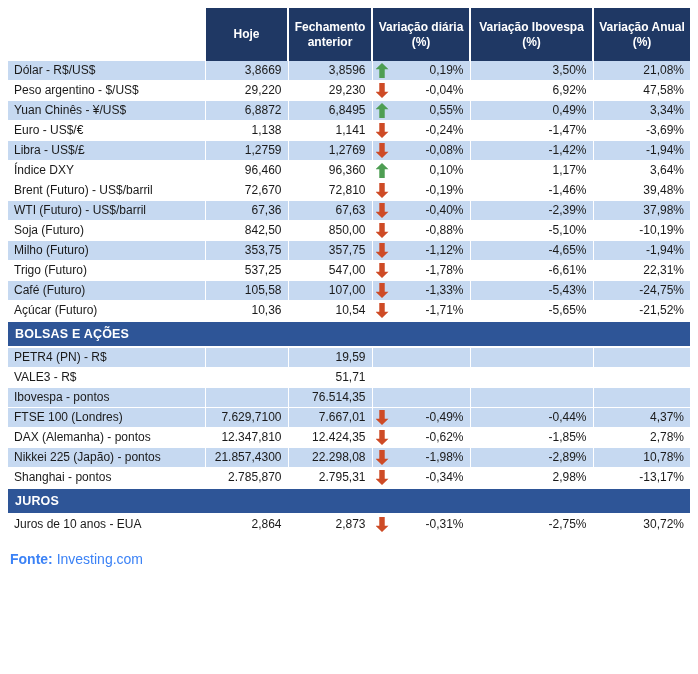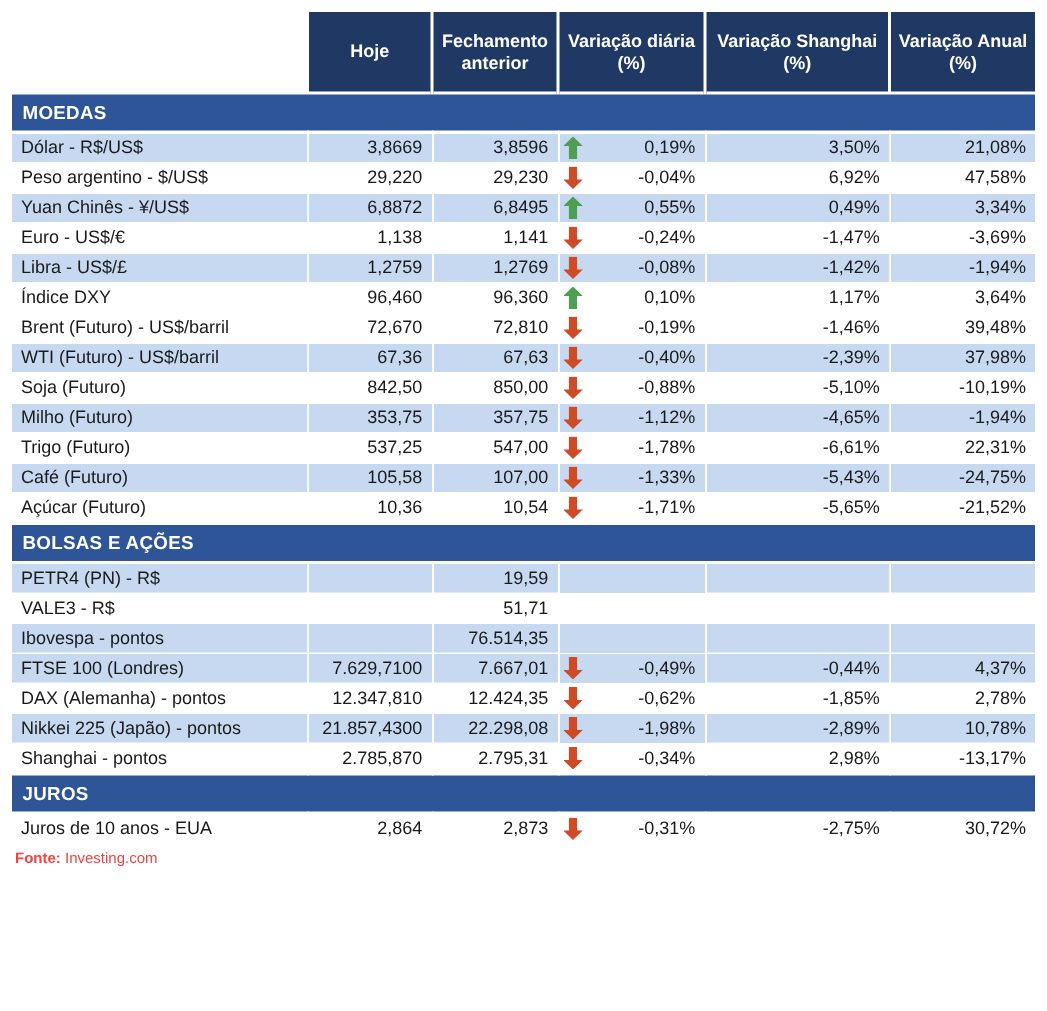--- a/index.html
+++ b/index.html
@@ -62,22 +62,22 @@
   .arrow.up{
     background:var(--arrow-up);
     clip-path:polygon(50% 0%,100% 42%,71% 42%,71% 100%,29% 100%,29% 42%,0% 42%);
   }
   .arrow.down{
     background:var(--arrow-down);
     clip-path:polygon(50% 100%,100% 58%,71% 58%,71% 0%,29% 0%,29% 58%,0% 58%);
   }
   
   .fonte{
-    margin-top:4px;padding-left:2px;
-    font-size:10px;color:#ef4444;
+    margin-top:16px;padding-left:2px;
+    font-size:14px;color:#3b82f6;
   }
   .fonte .bold{font-weight:700;}
 </style>
 </head>
 <body>
 
 <div class="sheet">
   <table class="grid">
     <colgroup>
       <col style="width:197px">
@@ -86,28 +86,25 @@
       <col style="width:98px">
       <col style="width:123px">
       <col style="width:97px">
     </colgroup>
     <thead>
         <tr>
           <th class="corner"></th>
           <th>Hoje</th>
           <th>Fechamento anterior</th>
           <th>Variação diária (%)</th>
-          <th>Variação Shanghai (%)</th>
+          <th>Variação Ibovespa (%)</th>
           <th>Variação Anual (%)</th>
         </tr>
       </thead>
     <tbody>
-        <tr class="section-row">
-          <td colspan="6">MOEDAS</td>
-        </tr>
         <tr class="data-row shaded">
           <td class="label-cell">Dólar - R$/US$</td>
           <td class="num-cell">3,8669</td>
           <td class="num-cell">3,8596</td>
           <td class="daily-cell"><span class="arrow up"></span><span>0,19%</span></td>
           <td class="num-cell">3,50%</td>
           <td class="num-cell">21,08%</td>
         </tr>
         <tr class="data-row">
           <td class="label-cell">Peso argentino - $/US$</td>

